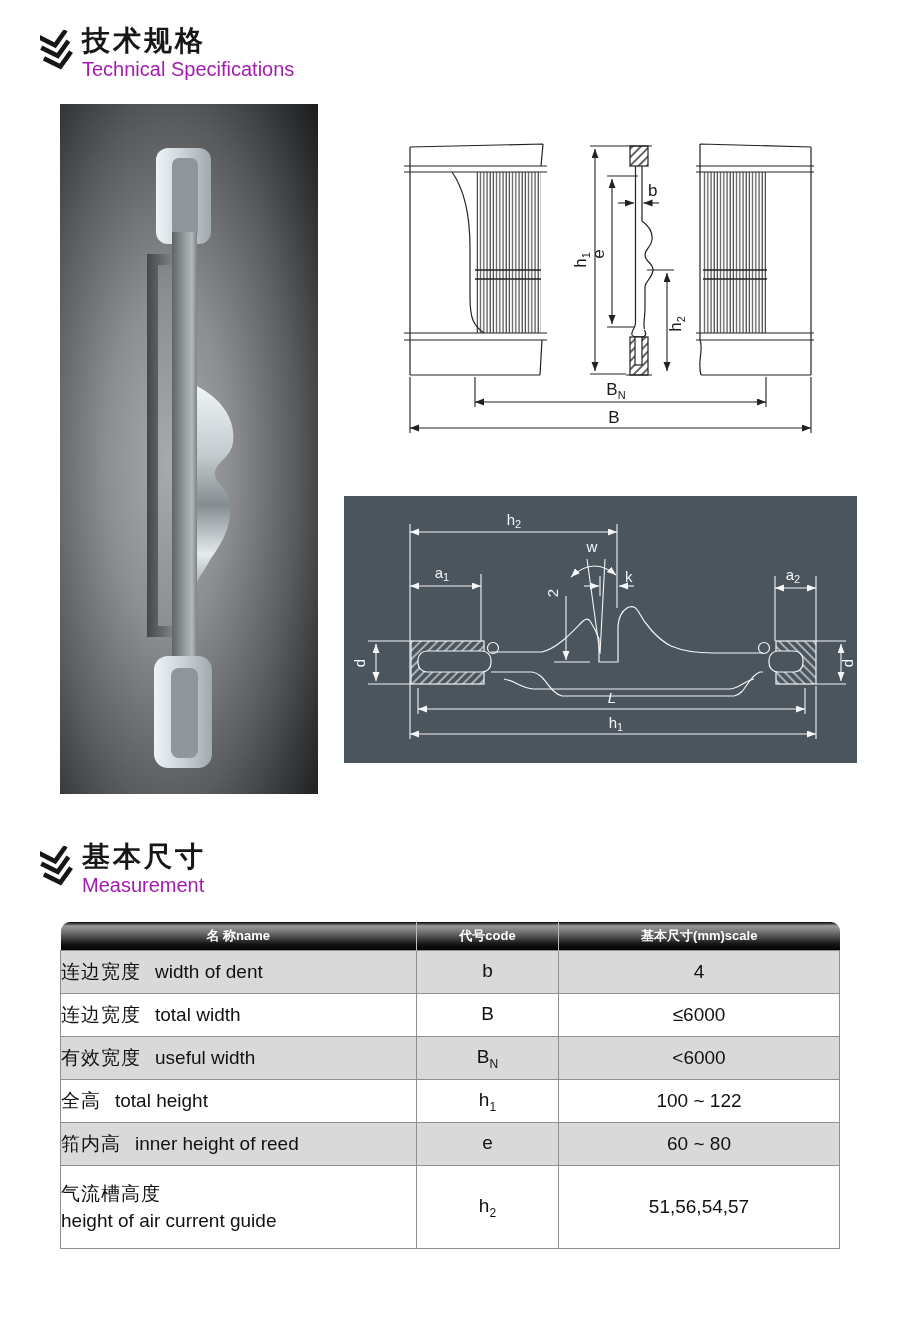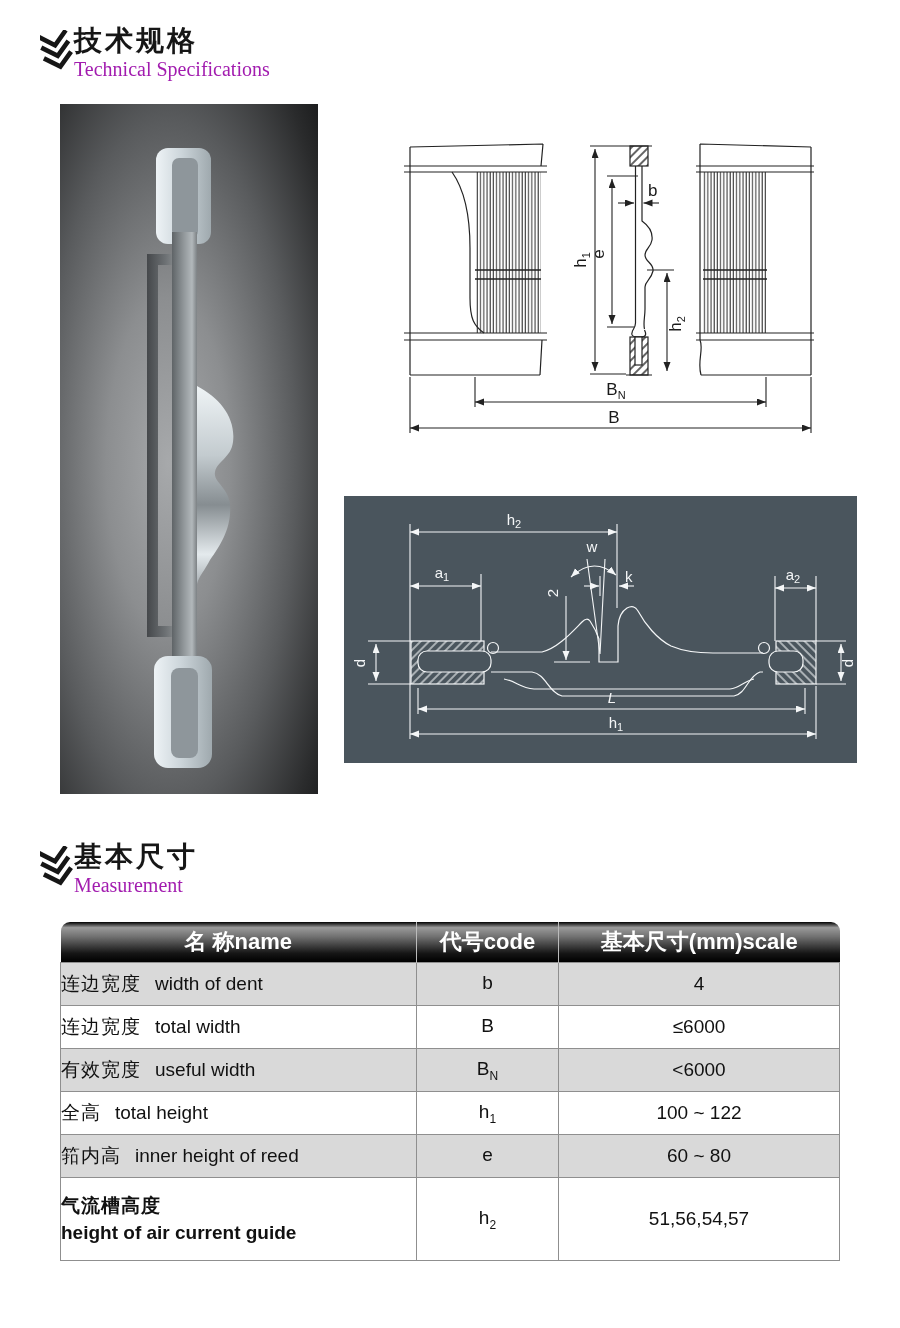--- a/index.html
+++ b/index.html
@@ -2,56 +2,56 @@
 <html><head>
 <meta charset="utf-8">
 <style>
   html,body{margin:0;padding:0;background:#ffffff;}
   body{width:900px;height:1328px;position:relative;font-family:"Liberation Sans","DejaVu Sans",sans-serif;color:#111;}
   .abs{position:absolute;}
 
   
   .sec-head{display:flex;align-items:flex-start;}
   .sec-head .chev{width:34px;height:46px;margin-top:4px;}
-  .sec-head .titles{font-family:Liberation Serif, serif;}
+  .sec-head .titles{margin-left:8px;}
   .t-cn{font-size:28px;font-weight:bold;letter-spacing:3px;line-height:30px;color:#161616;}
   .t-en{font-size:20px;color:#a21caf;line-height:24px;margin-top:1px;}
 
   
   .photo{left:60px;top:104px;width:258px;height:690px;}
 
   
   .draw-top{left:390px;top:133px;width:440px;height:312px;}
   .draw-prof{left:344px;top:496px;width:513px;height:267px;}
   svg text{font-family:"Liberation Sans","DejaVu Sans",sans-serif;}
   .dimt{font-size:17px;fill:#1a1a1a;}
   .dimw{font-size:15px;fill:#f4f6f7;}
   .subT{font-size:11px;}
 
   
   .spec-table{left:60px;top:922px;border-collapse:collapse;table-layout:fixed;width:779px;}
   .spec-table col.c1{width:356px;} .spec-table col.c2{width:142px;} .spec-table col.c3{width:281px;}
   .spec-table th{
-    height:40px;color:#fff;font-size:22px;font-weight:bold;text-align:center;vertical-align:middle;
+    height:28px;color:#fff;font-size:13px;font-weight:bold;text-align:center;vertical-align:middle;
     background:linear-gradient(#000 0%,#9a9a9a 14%,#6e6e6e 38%,#161616 78%,#000 100%);
     border-left:1px solid #bbb;padding:0;
   }
   .spec-table th:first-child{border-left:none;border-top-left-radius:9px;}
   .spec-table th:last-child{border-top-right-radius:9px;}
   .spec-table td{
     height:42px;font-size:19px;vertical-align:middle;
     border:1px solid #8f8f8f;background:#fff;padding:0;
   }
   .spec-table tr.shaded td{background:#d9d9d9;}
   .cell-name{text-align:left;padding-left:64px;}
   .cell-name .cn{margin-right:14px;letter-spacing:1px;}
   .cell-code,.cell-val{text-align:center;font-size:20px;}
   .cell-code sub{font-size:12px;}
   tr.tall td{height:82px;}
-  .two-line .cn,.two-line .en{display:block;line-height:27px;font-weight:bold;}
+  .two-line .cn,.two-line .en{display:block;line-height:27px;}
 </style>
 </head>
 <body>
 
 <div class="abs sec-head" style="left:40px;top:26px;">
   <svg class="chev" viewBox="0 0 34 46">
     <g transform="rotate(-14 17 23)" stroke="#161616" fill="none" stroke-width="4.6">
       <path d="M3,3 L17,15 L31,3"></path>
       <path d="M3,14 L17,26 L31,14"></path>
       <path d="M3,25 L17,37 L31,25"></path>

